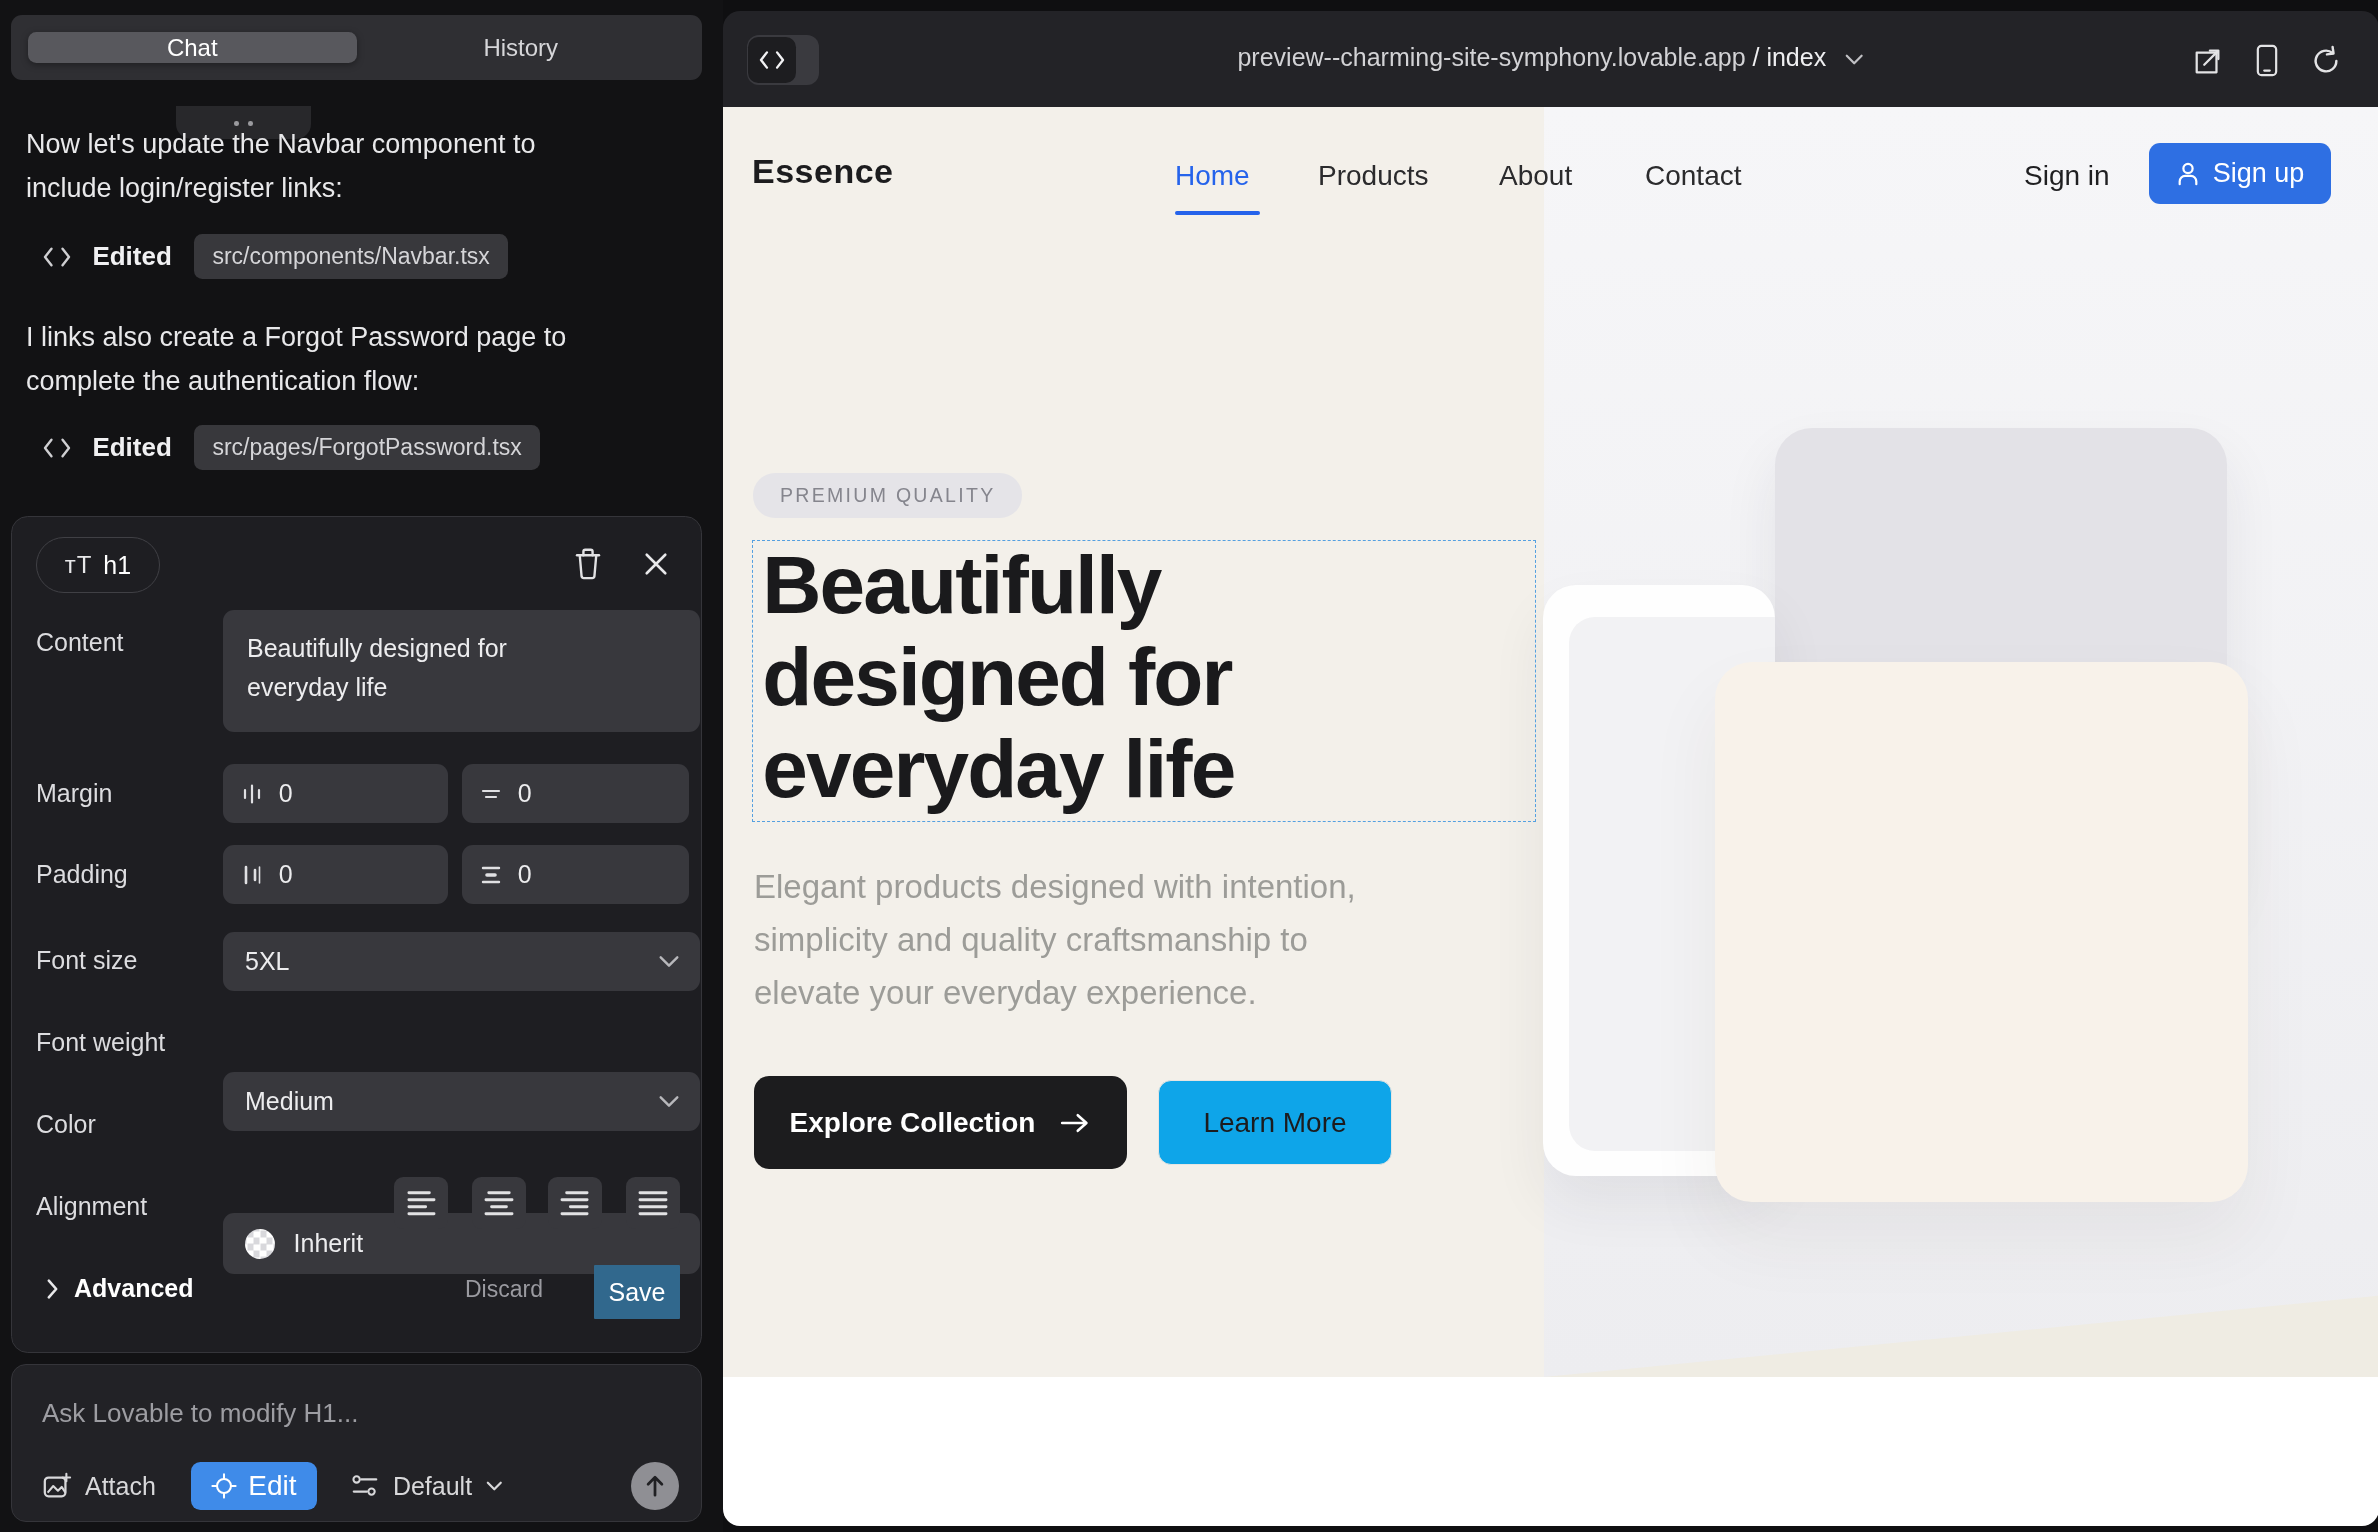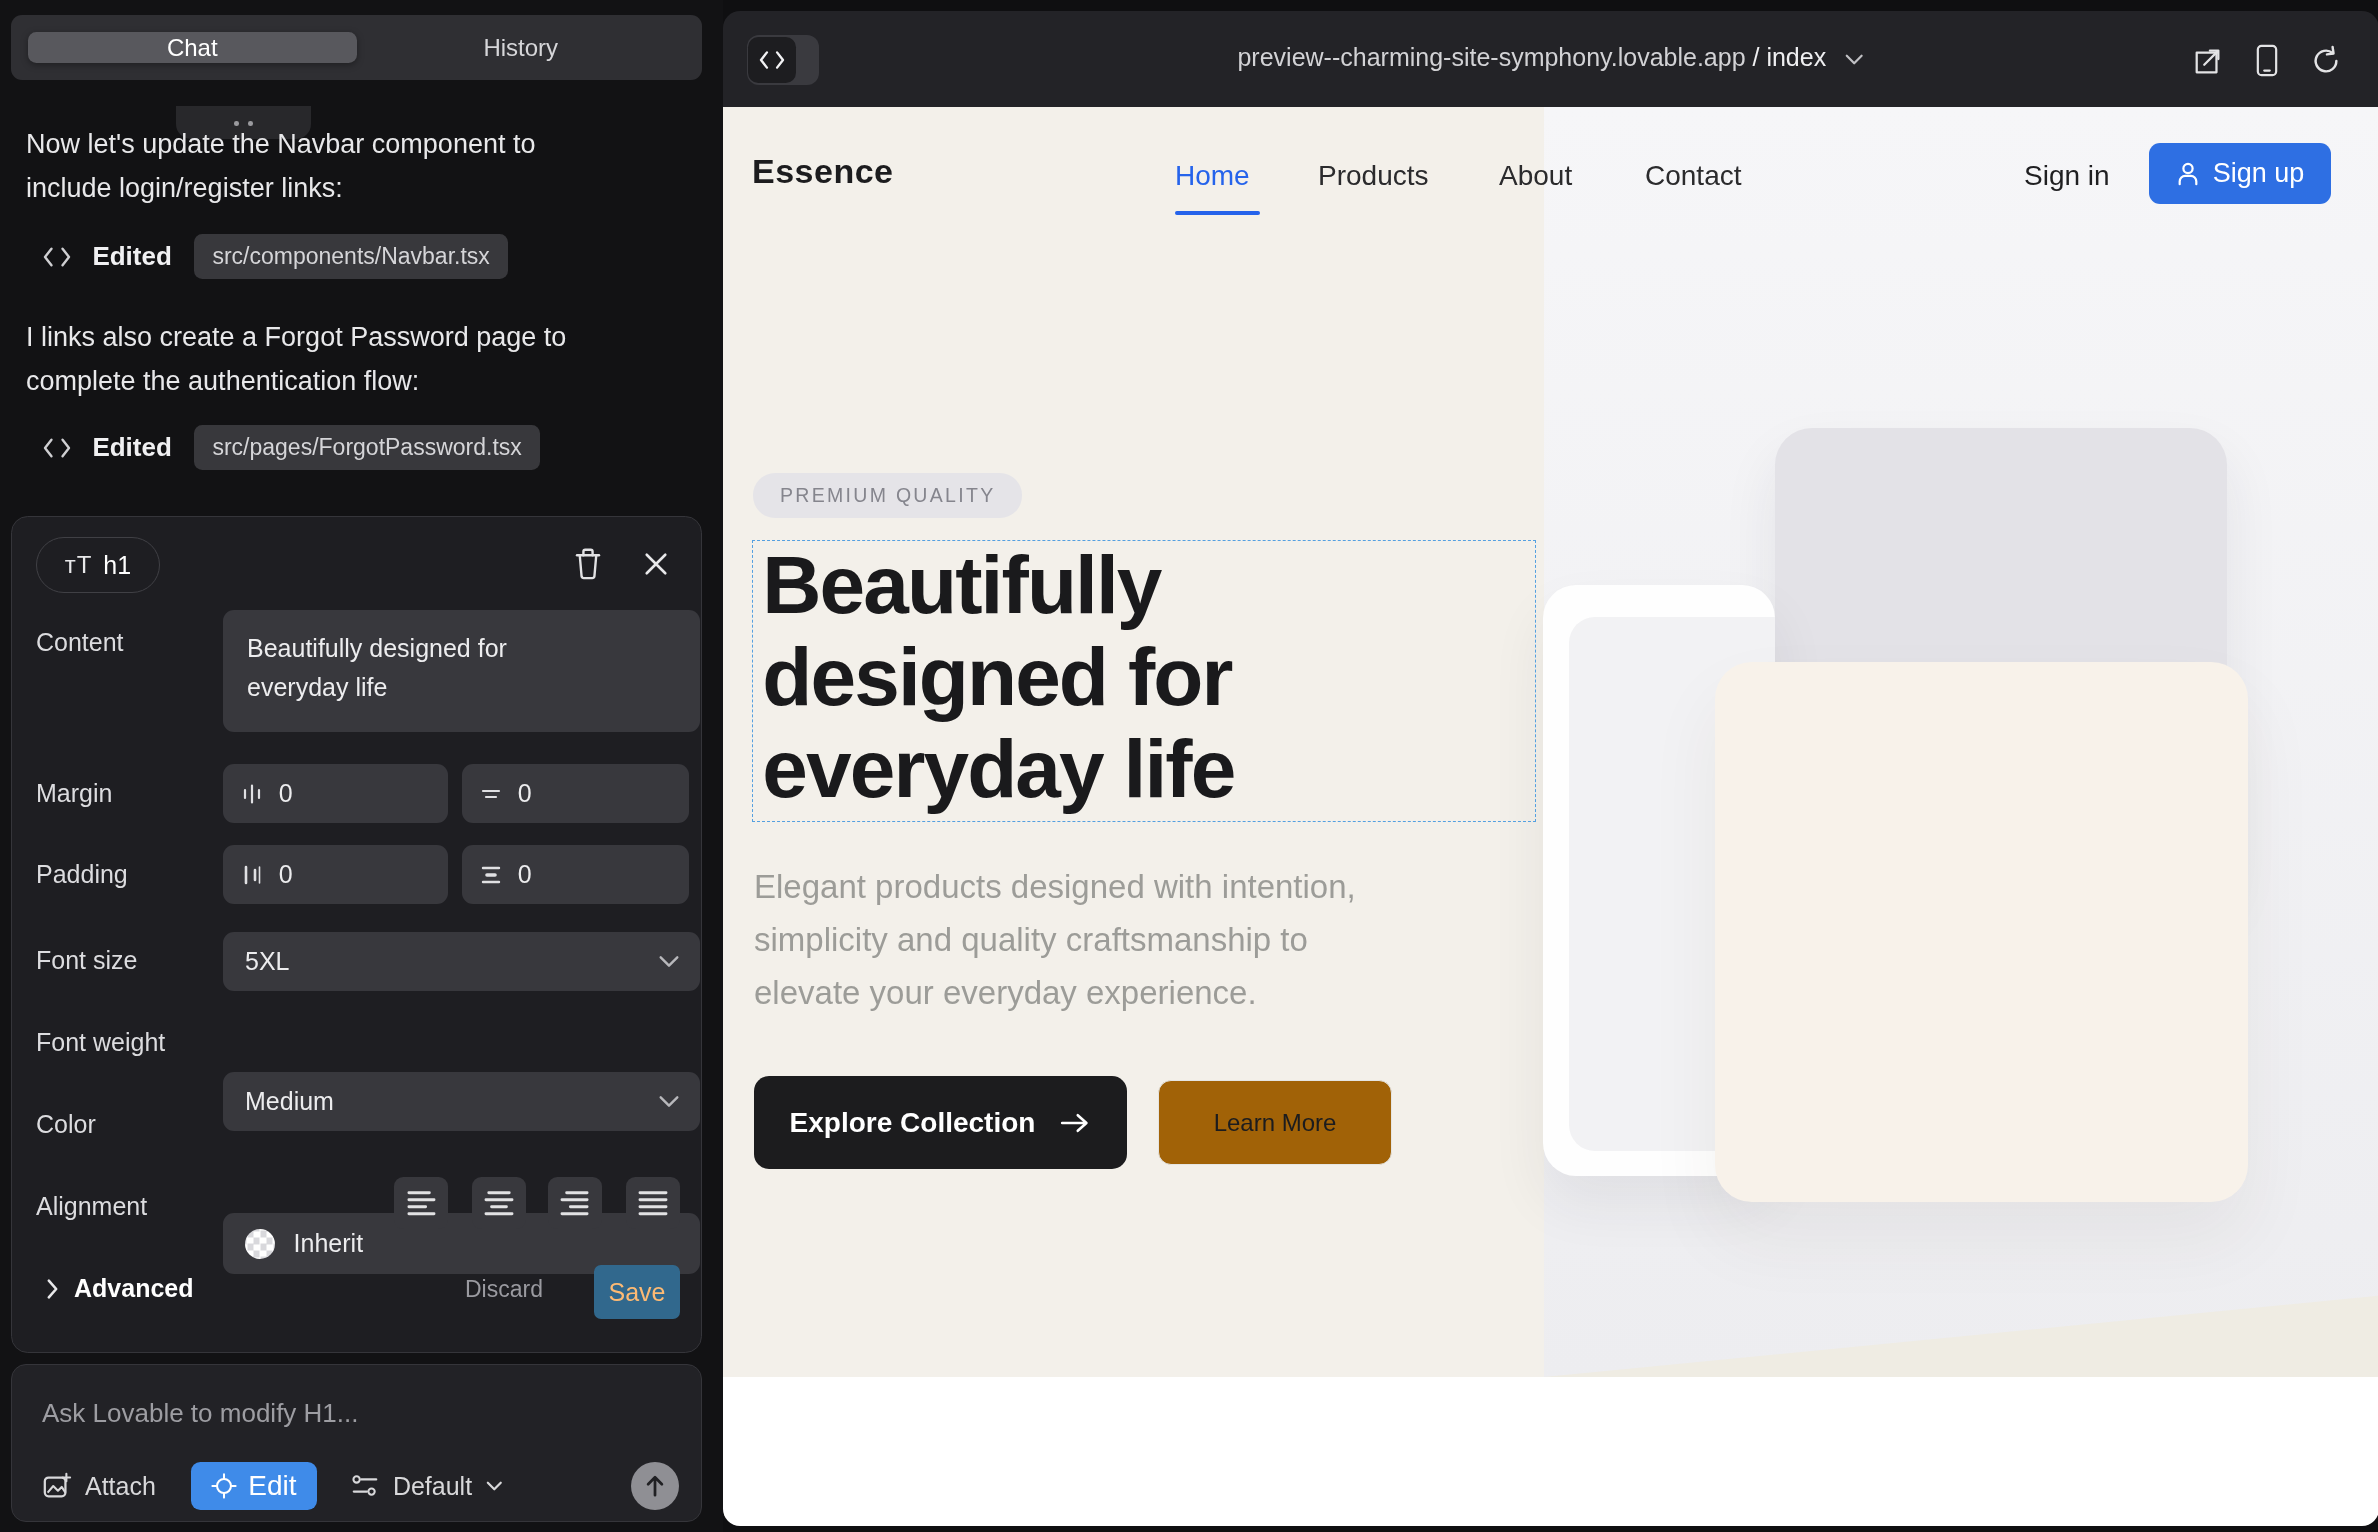--- a/index.html
+++ b/index.html
@@ -37,22 +37,22 @@
   .content-box{left:211px;top:93px;width:477px;height:122px;padding:18.6px 24px;font-size:25px;
                line-height:39px;color:#ededef;display:block;}
   .num-input{height:59px;padding:0 16.7px;gap:15px;font-size:25px;color:#ececee;}
   .select{height:59px;padding:0 22px;font-size:25px;color:#ececee;position:relative;}
   .select .chev{position:absolute;right:18.6px;top:50%;transform:translateY(-50%);}
   .align-btn{width:54px;height:52px;background:#38383d;border-radius:9.3px;display:flex;
              align-items:center;justify-content:center;cursor:pointer;}
   .advanced{left:33px;top:757px;display:flex;align-items:center;gap:14px;color:#ffffff;
             font-size:25px;font-weight:600;}
   .discard{left:453px;top:759px;font-size:23px;color:#9a9aa0;cursor:pointer;}
-  .save{left:582px;top:748px;width:86px;height:54px;background:#31688d;border-radius:7px;
-        display:flex;align-items:center;justify-content:center;font-size:25px;color:#fdba74;cursor:pointer;}
+  .save{left:582px;top:748px;width:86px;height:54px;background:#31688d;border-radius:1px;
+        display:flex;align-items:center;justify-content:center;font-size:25px;color:#ffffff;cursor:pointer;}
 
   
   .composer{left:11px;top:1364px;width:691px;height:158px;background:#222226;
             border:0.9px solid #35353a;border-radius:15px;box-sizing:border-box;}
   .placeholder{left:30px;top:33px;font-size:26px;color:#9d9da2;}
   .composer-row{left:30px;top:96px;right:22px;height:50px;display:flex;align-items:center;}
   .comp-item{display:flex;align-items:center;gap:13px;color:#d8d8da;font-size:25px;cursor:pointer;}
   .edit-pill{margin-left:35px;background:#3f8be9;border-radius:9.3px;height:48px;padding:0 20.4px;
              display:flex;align-items:center;gap:11px;color:#fff;font-size:28px;cursor:pointer;}
   .default-item{margin-left:33px;}
@@ -93,23 +93,23 @@
 
   .badge{left:30px;top:366px;height:45px;background:#e5e4e8;border-radius:22px;padding:0 27px;
          display:inline-flex;align-items:center;font-size:19.5px;letter-spacing:2.3px;color:#85858d;}
   .sel-box{left:29px;top:433px;width:784px;height:282px;border:1.9px dashed #54a0e0;box-sizing:border-box;cursor:pointer;}
   .headline{position:absolute;left:9.3px;top:-1.9px;font-size:82px;line-height:92px;font-weight:600;
             color:#1a1a1c;letter-spacing:-1.9px;}
   .para{left:31px;top:753px;font-size:33px;line-height:53px;color:#9c9c98;}
   .cta-dark{left:31px;top:969px;width:373px;height:93px;background:#1c1c1e;border-radius:15px;
             display:flex;align-items:center;justify-content:center;gap:24px;color:#fff;font-size:28px;
             font-weight:600;cursor:pointer;}
-  .cta-light{left:435px;top:973px;width:234px;height:85px;background:#a16207;border:1.9px solid #e5e5e2;
+  .cta-light{left:435px;top:973px;width:234px;height:85px;background:#0ea5e9;border:1.9px solid #e5e5e2;
              border-radius:13px;box-sizing:border-box;display:flex;align-items:center;justify-content:center;
-             font-size:24px;color:#1c1c1e;cursor:pointer;}
+             font-size:28px;color:#1c1c1e;cursor:pointer;}
   .checker{width:30px;height:30px;border-radius:50%;margin-right:18.6px;
            background:repeating-conic-gradient(#ffffff 0% 25%, #d8d8dc 0% 50%) 50%/13px 13px;}
 </style>
 </head>
 <body>
 
 <div class="abs sidebar">
 
   <div class="abs tabbar">
     <div class="tab active">Chat</div>

